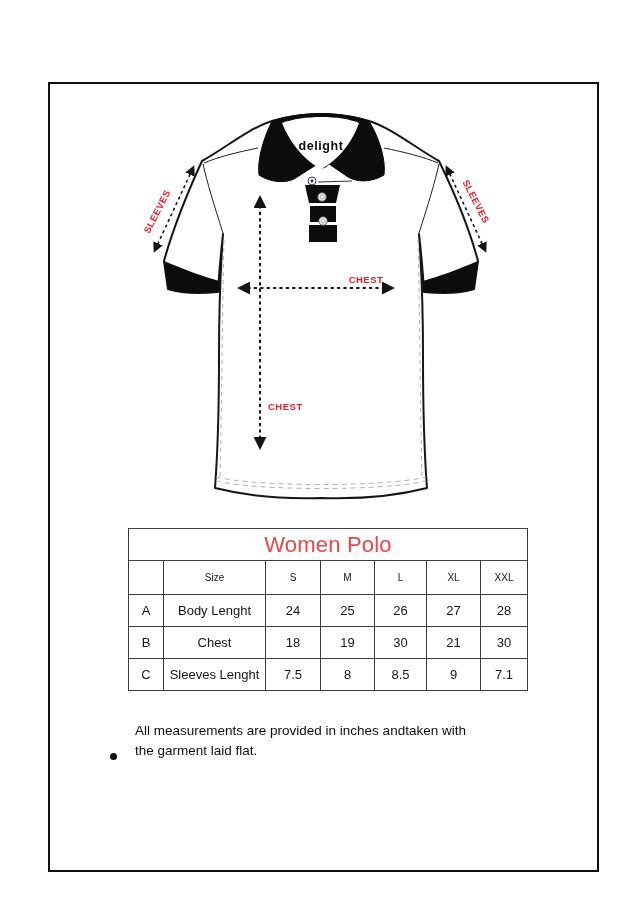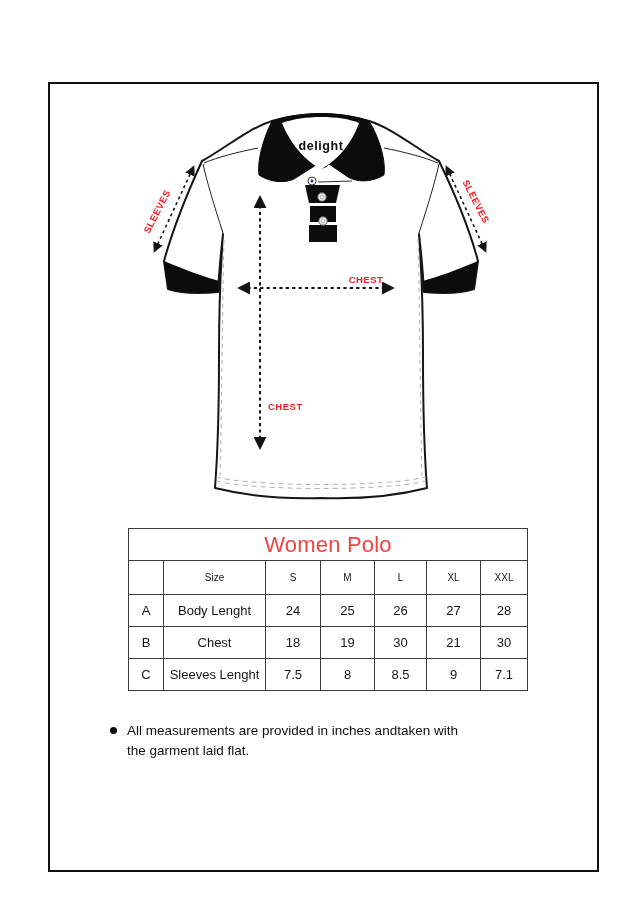--- a/index.html
+++ b/index.html
@@ -12,21 +12,21 @@
   .size-table{position:absolute;left:78px;top:444px;width:400px;border-collapse:collapse;table-layout:fixed;color:#151515;}
   .size-table td{border:1.5px solid #3c3c3c;text-align:center;vertical-align:middle;padding:0;}
   .size-table .title-cell{height:31px;font-size:22px;letter-spacing:.2px;color:#ef4444;margin-top:13px;}
   .size-table .head-row td{height:33px;font-size:10px;}
   .size-table .data-row td{height:31px;font-size:13px;}
   .size-table .key-cell{font-size:14.5px;}
   .size-table .label-cell{font-size:13.5px;}
 
   
   .notes{position:absolute;left:60px;top:637px;width:462px;}
-  .note-item{display:flex;align-items:flex-start;}
+  .note-item{display:flex;align-items:flex-end;gap:8px;}
   .bullet{flex:none;width:7px;height:7px;border-radius:50%;background:#0d0d0d;margin:6px 10px 0 0;}
   .note-text{white-space:pre-line;font-size:13.5px;line-height:19.5px;color:#0f0f0f;}
 
   
   .logo-text{font-family:"Liberation Sans",sans-serif;font-size:12.5px;font-weight:700;letter-spacing:.6px;fill:#0c0c0c;}
   .red-label{font-family:"Liberation Sans",sans-serif;font-size:9.5px;font-weight:700;letter-spacing:.5px;fill:#ec1c24;}
 </style>
 </head>
 <body>
 

